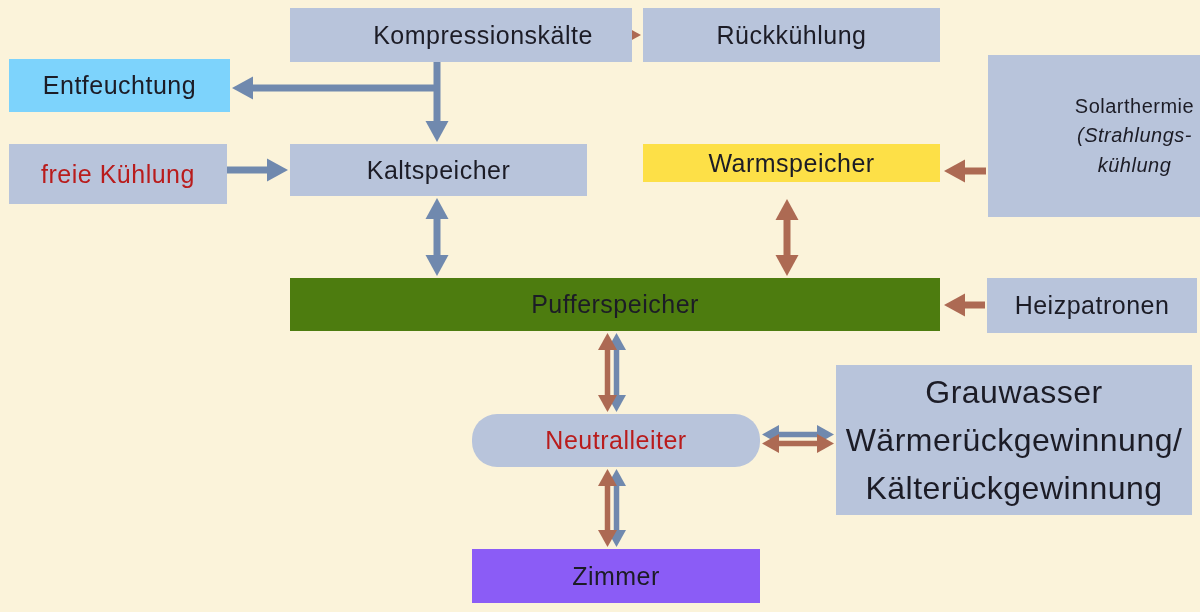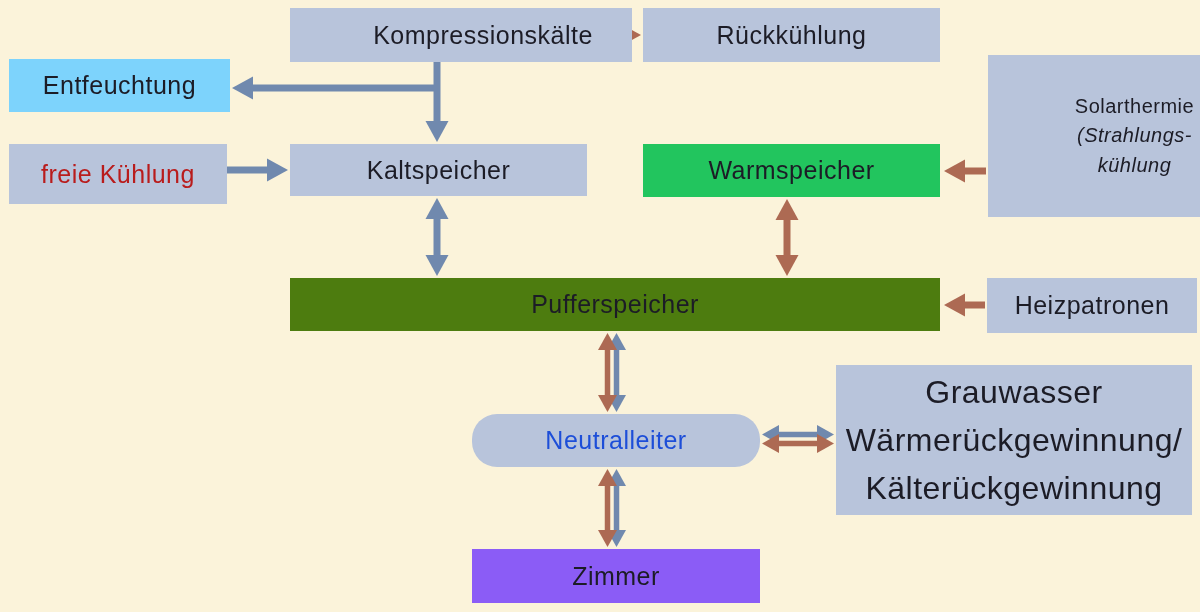--- a/index.html
+++ b/index.html
@@ -105,35 +105,35 @@
       </div>
       <div class="node" data-name="node-entfeuchtung" style="left: 9px; top: 59px; width: 221px; height: 53px; background: #7dd3fc; color: rgb(28, 28, 38);">
         <span class="line" data-name="node-entfeuchtung-label">Entfeuchtung</span>
       </div>
       <div class="node" data-name="node-freie-kuehlung" style="left: 9px; top: 144px; width: 218px; height: 60px; background: rgb(184, 196, 219); color: #b91c1c;">
         <span class="line" data-name="node-freie-kuehlung-label">freie Kühlung</span>
       </div>
       <div class="node" data-name="node-kaltspeicher" style="left: 290px; top: 144px; width: 297px; height: 52px; background: rgb(184, 196, 219); color: rgb(28, 28, 38); text-align: right;">
         <span class="line" data-name="node-kaltspeicher-label">Kaltspeicher</span>
       </div>
-      <div class="node" data-name="node-warmspeicher" style="left: 643px; top: 144px; width: 297px; height: 53px; background: #22c55e; color: rgb(28, 28, 38);">
+      <div class="node" data-name="node-warmspeicher" style="left: 643px; top: 144px; width: 297px; height: 38px; background: #fde047; color: rgb(28, 28, 38);">
         <span class="line" data-name="node-warmspeicher-label">Warmspeicher</span>
       </div>
       <div class="node" data-name="node-solarthermie" style="left: 988px; top: 55px; width: 197px; height: 162px; background: rgb(184, 196, 219); color: rgb(28, 28, 38);">
         <span class="line" data-name="node-solarthermie-label">Solarthermie</span>
         <span class="line italic" data-name="node-solarthermie-label">(Strahlungs-</span>
         <span class="line italic" data-name="node-solarthermie-label">kühlung</span>
       </div>
       <div class="node" data-name="node-pufferspeicher" style="left: 290px; top: 278px; width: 650px; height: 53px; background: #4d7c0f; color: rgb(28, 28, 38);">
         <span class="line" data-name="node-pufferspeicher-label">Pufferspeicher</span>
       </div>
       <div class="node" data-name="node-heizpatronen" style="left: 987px; top: 278px; width: 210px; height: 55px; background: rgb(184, 196, 219); color: rgb(28, 28, 38);">
         <span class="line" data-name="node-heizpatronen-label">Heizpatronen</span>
       </div>
-      <div class="node" data-name="node-neutralleiter" style="left: 472px; top: 414px; width: 288px; height: 53px; background: rgb(184, 196, 219); color: #1d4ed8; border-radius: 25px;">
+      <div class="node" data-name="node-neutralleiter" style="left: 472px; top: 414px; width: 288px; height: 53px; background: rgb(184, 196, 219); color: #b91c1c; border-radius: 25px;">
         <span class="line" data-name="node-neutralleiter-label">Neutralleiter</span>
       </div>
       <div class="node" data-name="node-grauwasser" style="left: 836px; top: 365px; width: 356px; height: 150px; background: rgb(184, 196, 219); color: rgb(28, 28, 38);">
         <span class="line" data-name="node-grauwasser-label">Grauwasser</span>
         <span class="line" data-name="node-grauwasser-label">Wärmerückgewinnung/</span>
         <span class="line" data-name="node-grauwasser-label">Kälterückgewinnung</span>
       </div>
       <div class="node" data-name="node-zimmer" style="left: 472px; top: 549px; width: 288px; height: 54px; background: #8b5cf6; color: rgb(28, 28, 38);">
         <span class="line" data-name="node-zimmer-label">Zimmer</span>
       </div>

